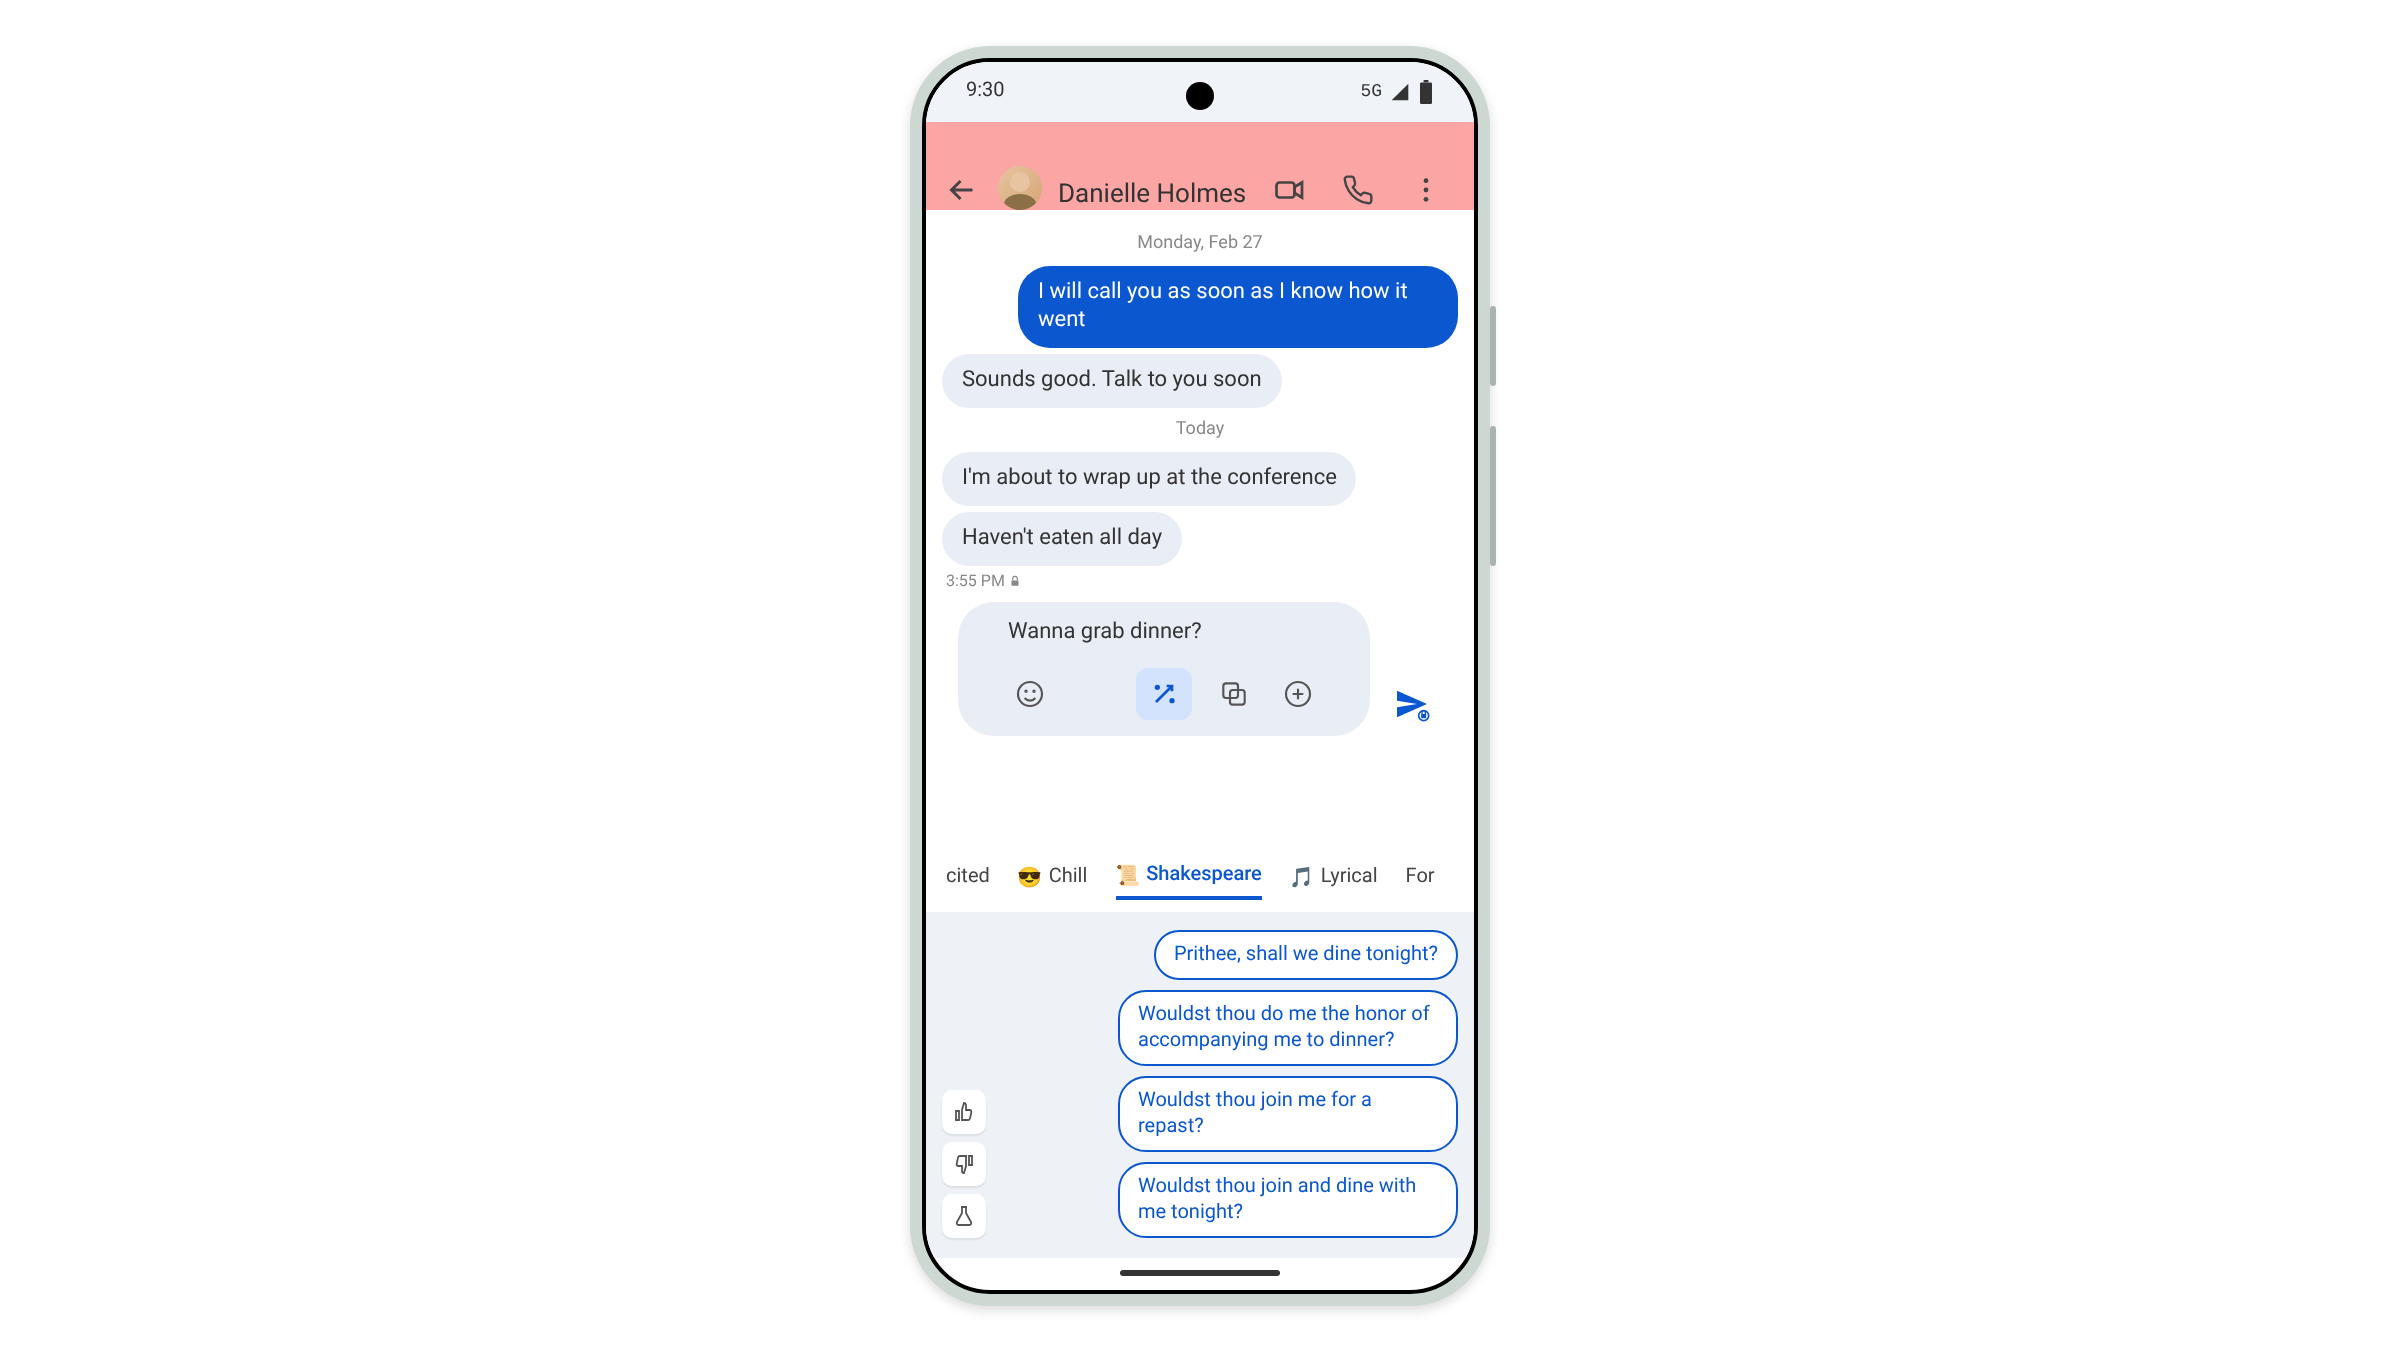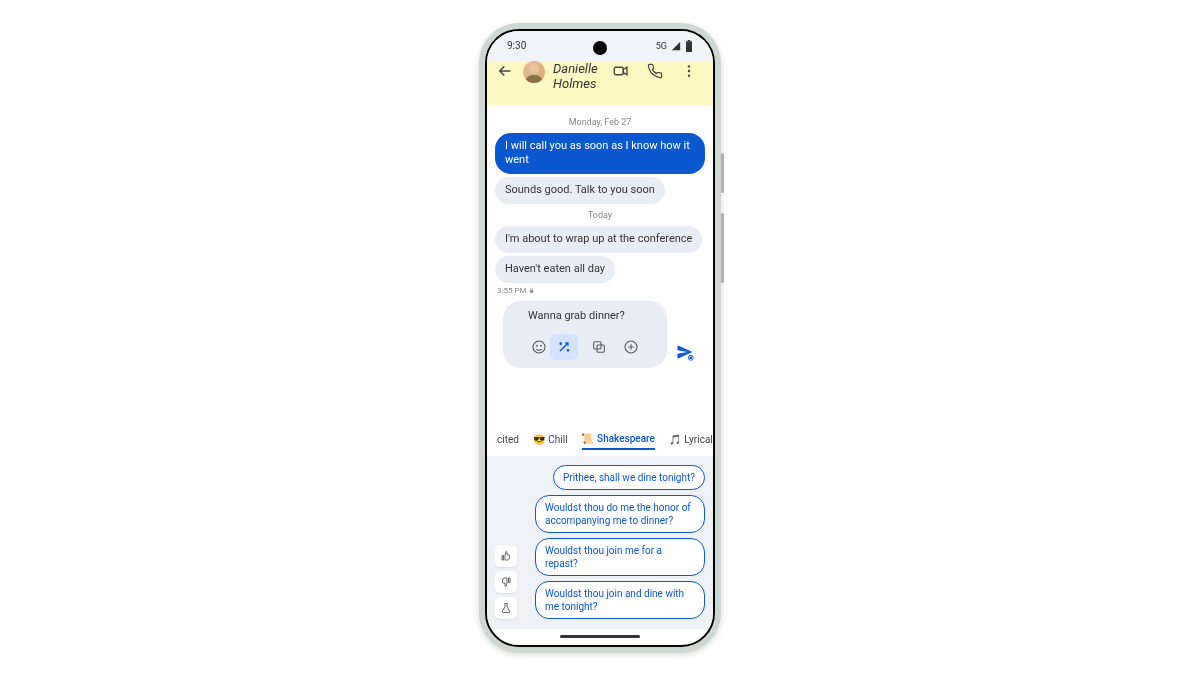--- a/index.html
+++ b/index.html
@@ -6,21 +6,21 @@
   body {
     background: #ffffff;
     width: 1200px;
     height: 675px;
     display: flex;
     align-items: center;
     justify-content: center;
     font-family: -apple-system, BlinkMacSystemFont, "Segoe UI", Roboto, Arial, sans-serif;
   }
   .phone {
-    width: 242px;
+    width: 290px;
     height: 630px;
     background: #cdd8d2;
     border-radius: 40px;
     padding: 6px;
     box-shadow: 0 2px 6px rgba(0,0,0,0.15);
     position: relative;
   }
   .buttons-side {
     position: absolute;
     right: -3px;
@@ -56,29 +56,28 @@
   .status-bar {
     height: 30px;
     display: flex;
     align-items: center;
     justify-content: space-between;
     padding: 0 20px;
     font-size: 10px;
     color: #333;
     background:#f0f4f9;
   }
-  .status-right { display: flex; align-items: center; gap: 4px; font-size: 9px;}
+  .status-right { display: flex; align-items: center; gap: 4px; font-size: 9px; font-family: Liberation Mono, monospace;}
   .header {
     height: 44px;
     display: flex;
-    align-items: flex-start;
+    align-items: flex-end;
     padding: 0 8px;
     gap: 8px;
-    background:#fef9c3;
-    font-style:italic;
+    background:#fca5a5;
   }
   .back-icon, .hdr-icon { width: 20px; height: 20px; display:flex; align-items:center; justify-content:center; color:#444;}
   .avatar {
     width: 22px; height: 22px; border-radius: 50%;
     background: linear-gradient(135deg,#e8c4a0,#d4a574);
     position: relative; overflow:hidden;
   }
   .avatar::after{content:"";position:absolute;bottom:-2px;left:3px;width:16px;height:10px;background:#8b6f47;border-radius:50% 50% 0 0;}
   .avatar::before{content:"";position:absolute;top:3px;left:6px;width:10px;height:10px;background:#e8c4a0;border-radius:50%;}
   .contact-name { font-size: 13px; color: #333; flex: 1; }

